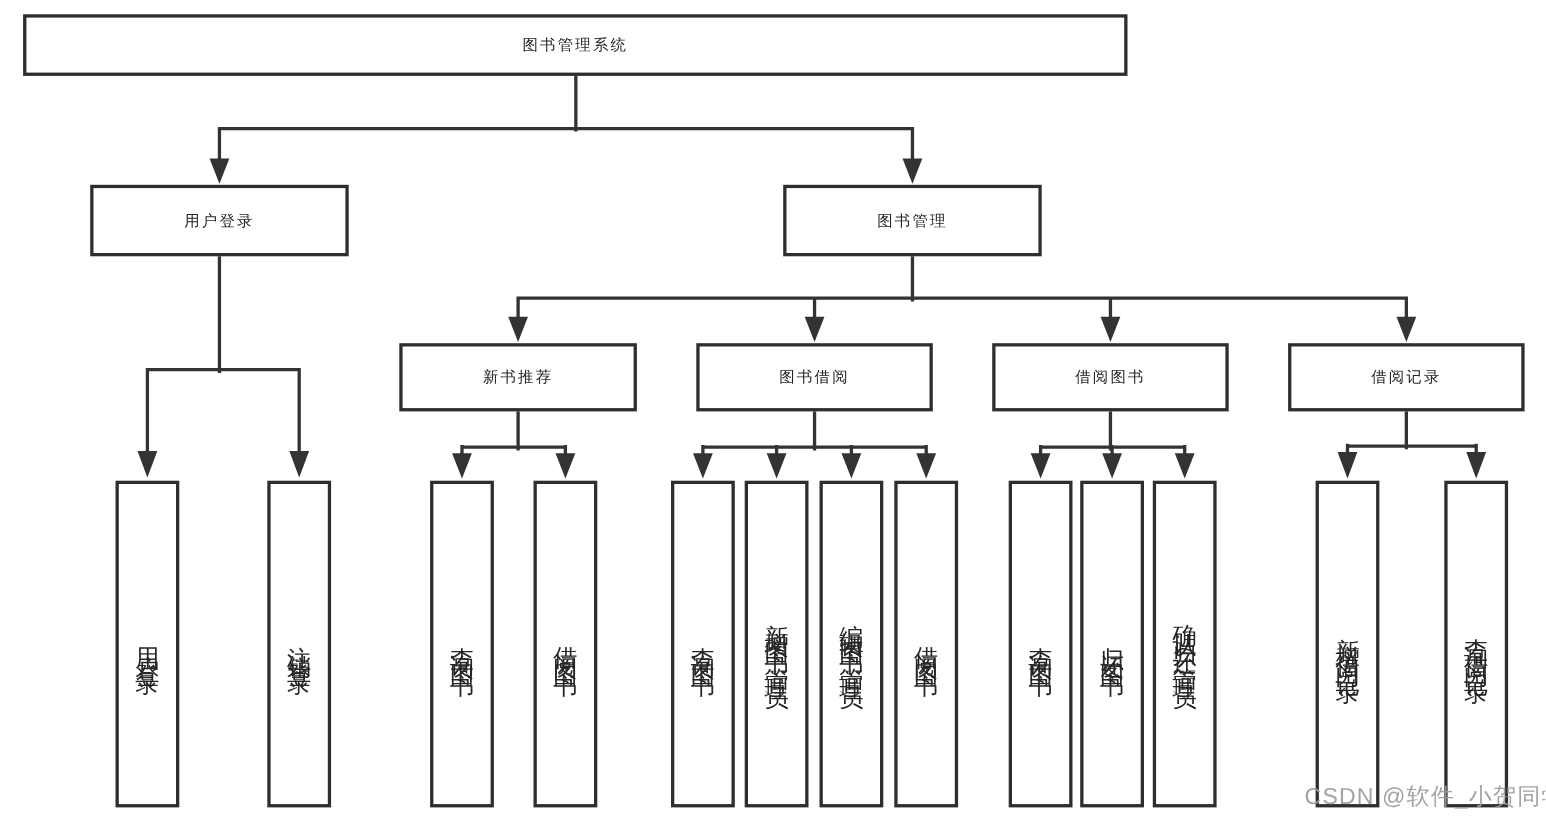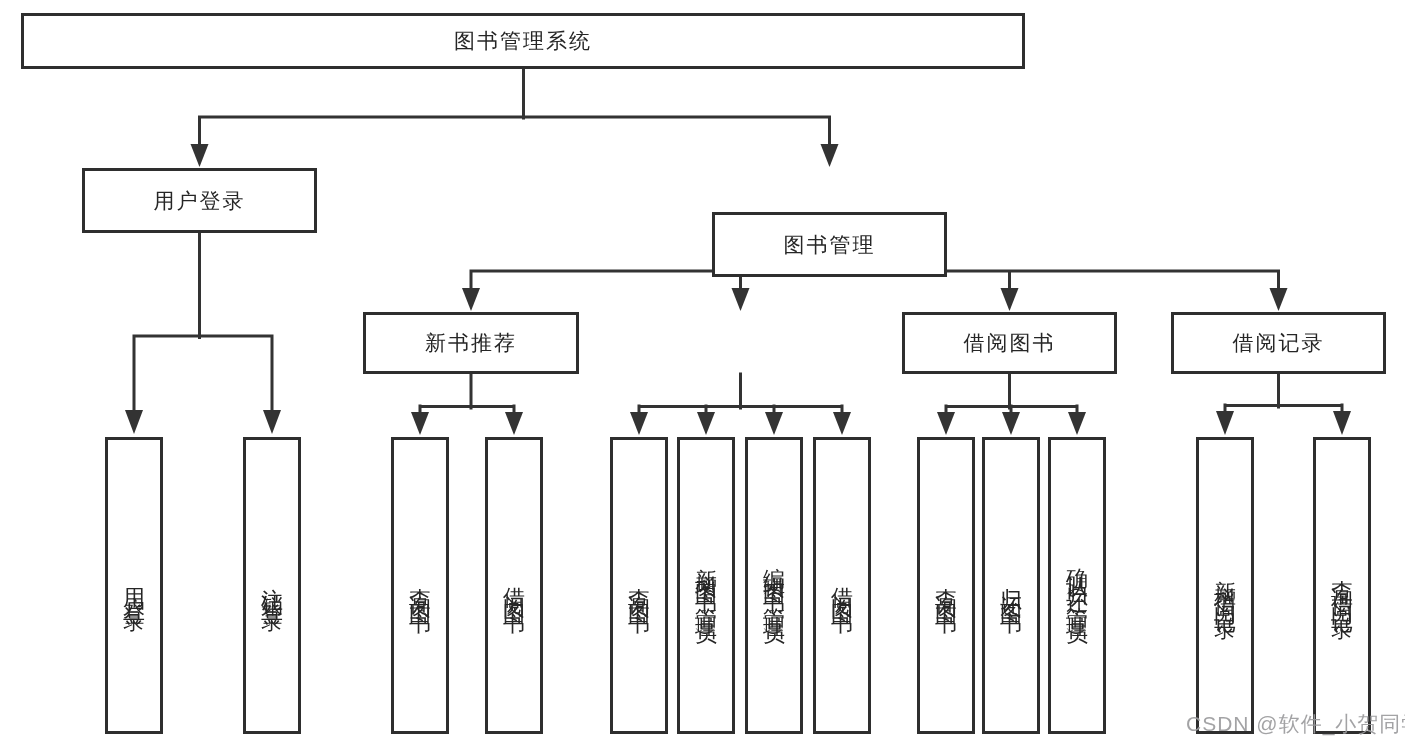--- a/index.html
+++ b/index.html
@@ -23,21 +23,21 @@
   }
   .box {
     position: absolute;
     box-sizing: border-box;
     border: 3px solid #2e2e2e;
     background: #ffffff;
     display: flex;
     align-items: center;
     justify-content: center;
     color: #262626;
-    font-size: 21px;
+    font-size: 14px;
     letter-spacing: 2px;
     z-index: 2;
   }
   .leaf {
     position: absolute;
     box-sizing: border-box;
     top: 437px;
     width: 58px;
     height: 297px;
     border: 3px solid #2e2e2e;
@@ -114,26 +114,29 @@
     </g>
   </svg>
 
   <div class="box" style="left:21px; top:13px; width:1004px; height:56px;">
     <span>图书管理系统</span>
   </div>
 
   <div class="box" style="left:82px; top:168px; width:235px; height:65px;">
     <span>用户登录</span>
   </div>
-  <div class="box" style="left:712px; top:168px; width:235px; height:65px;margin-top:44px;">
+  <div class="box" style="left:712px; top:168px; width:235px; height:65px;">
     <span>图书管理</span>
   </div>
 
   <div class="box" style="left:363px; top:312px; width:216px; height:62px;justify-content:center;">
     <span>新书推荐</span>
+  </div>
+  <div class="box" style="left:633px; top:312px; width:215px; height:62px;">
+    <span>图书借阅</span>
   </div>
   <div class="box" style="left:902px; top:312px; width:215px; height:62px;">
     <span>借阅图书</span>
   </div>
   <div class="box" style="left:1171px; top:312px; width:215px; height:62px;">
     <span>借阅记录</span>
   </div>
 
   <div class="leaf" style="left:105px;">
     <span class="vtext">用户登录</span>

